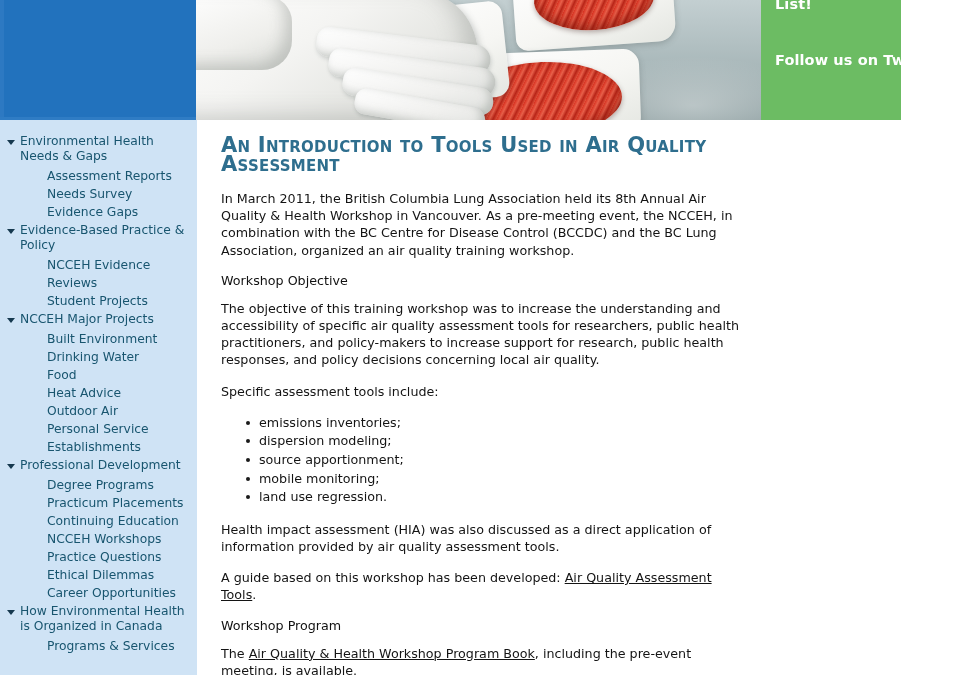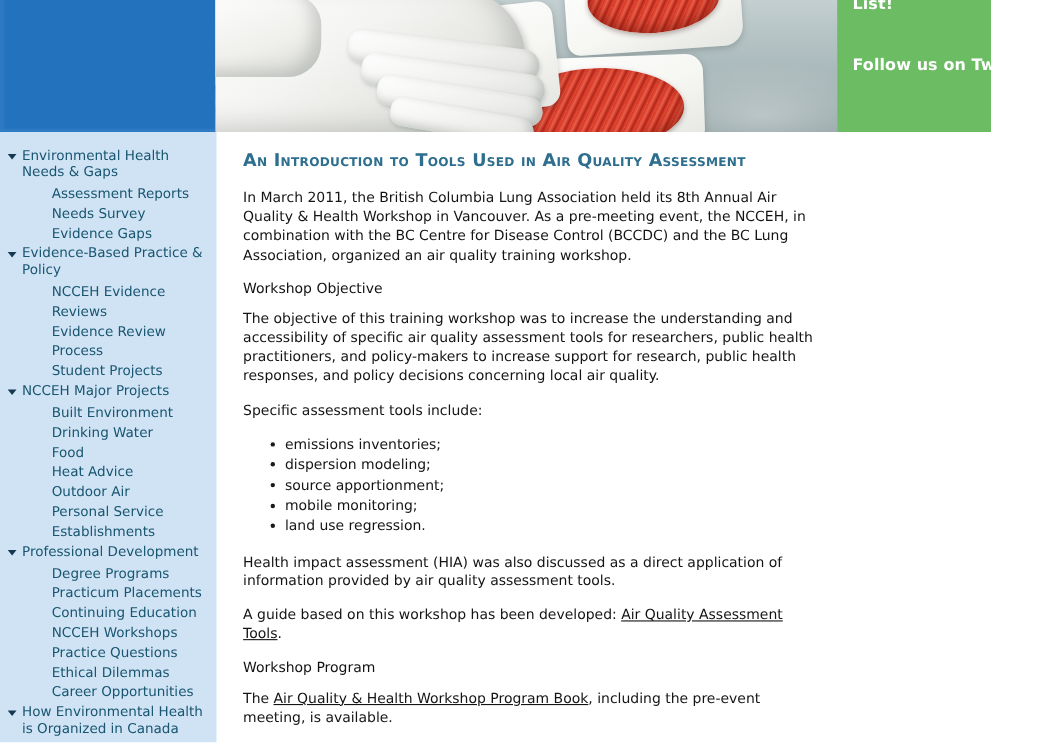--- a/index.html
+++ b/index.html
@@ -128,21 +128,21 @@
     position: absolute; top: 120px; left: 197px; width: 758px; height: 555px;
     background: #ffffff;
     padding: 16px 0 0 24px;
     overflow: hidden;
     color: #111111;
   }
   .main-inner { width: 518px; }
   h1.page-title {
     margin: 0 0 16px 0;
     color: #2e6e8e;
-    font-size: 16px;
+    font-size: 21px;
     font-weight: bold;
     font-variant: small-caps;
     letter-spacing: .25px;
     line-height: 19px;
   }
   .main p {
     margin: 0 0 14px 0;
     font-size: 12.7px;
     line-height: 17.2px;
     color: #141414;
@@ -226,21 +226,20 @@
         <a class="nav-sub">Assessment Reports</a>
         <a class="nav-sub">Needs Survey</a>
         <a class="nav-sub">Evidence Gaps</a>
       </div>
       <div class="nav-group">
         <div class="nav-top">
           <span class="tri"></span>
           <span class="lbl">Evidence-Based Practice &amp; Policy</span>
         </div>
         <a class="nav-sub">NCCEH Evidence Reviews</a>
-        <a class="nav-sub">Evidence Review Process</a>
         <a class="nav-sub">Student Projects</a>
       </div>
       <div class="nav-group">
         <div class="nav-top">
           <span class="tri"></span>
           <span class="lbl">NCCEH Major Projects</span>
         </div>
         <a class="nav-sub">Built Environment</a>
         <a class="nav-sub">Drinking Water</a>
         <a class="nav-sub">Food</a>

